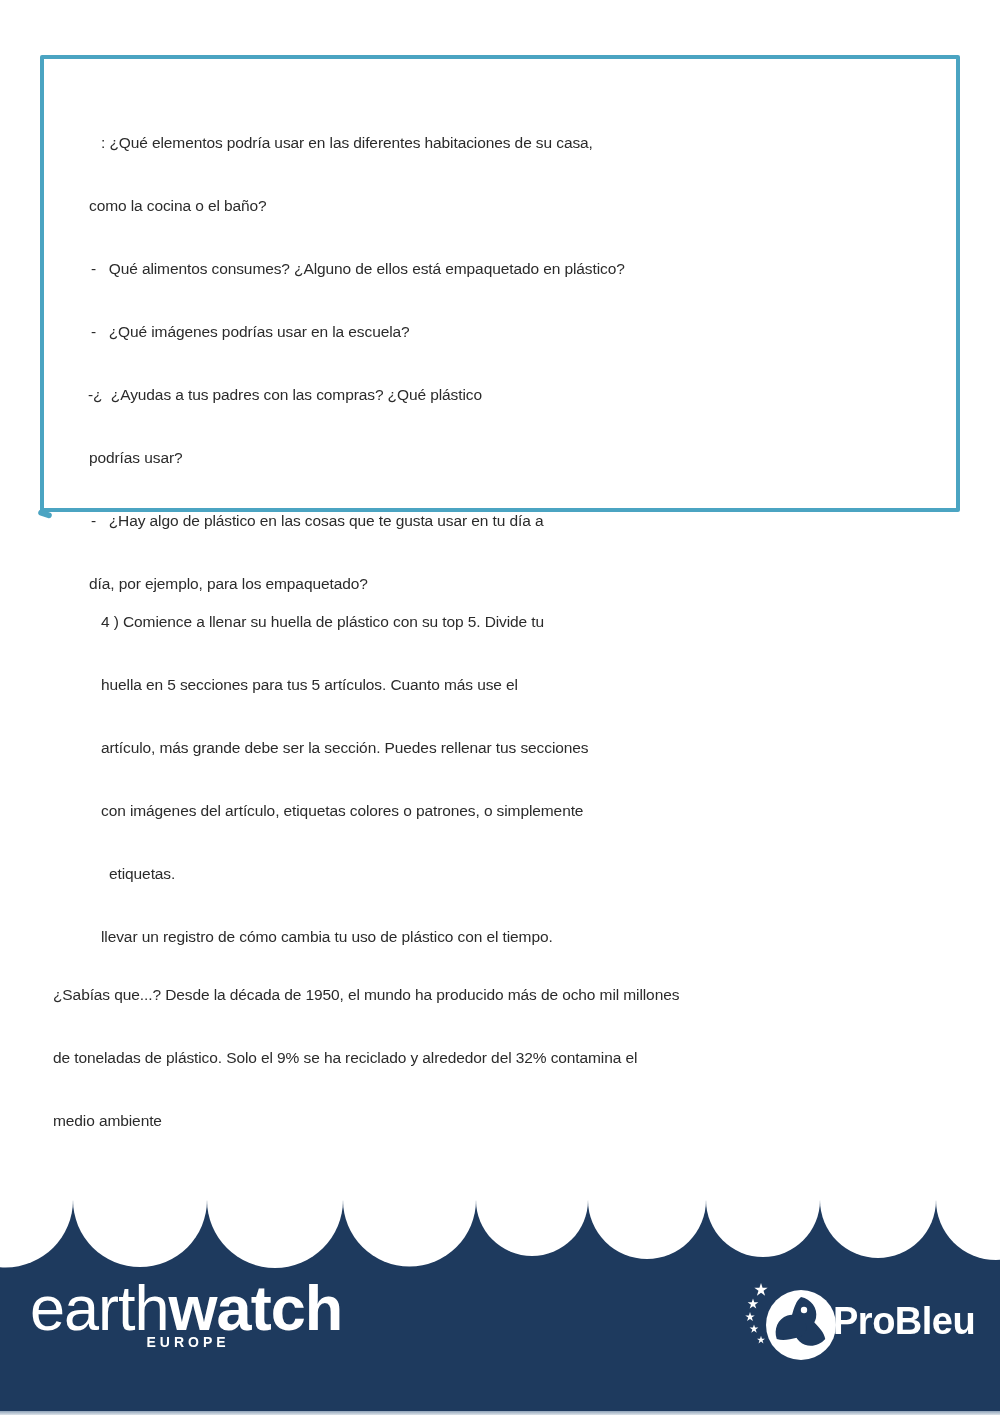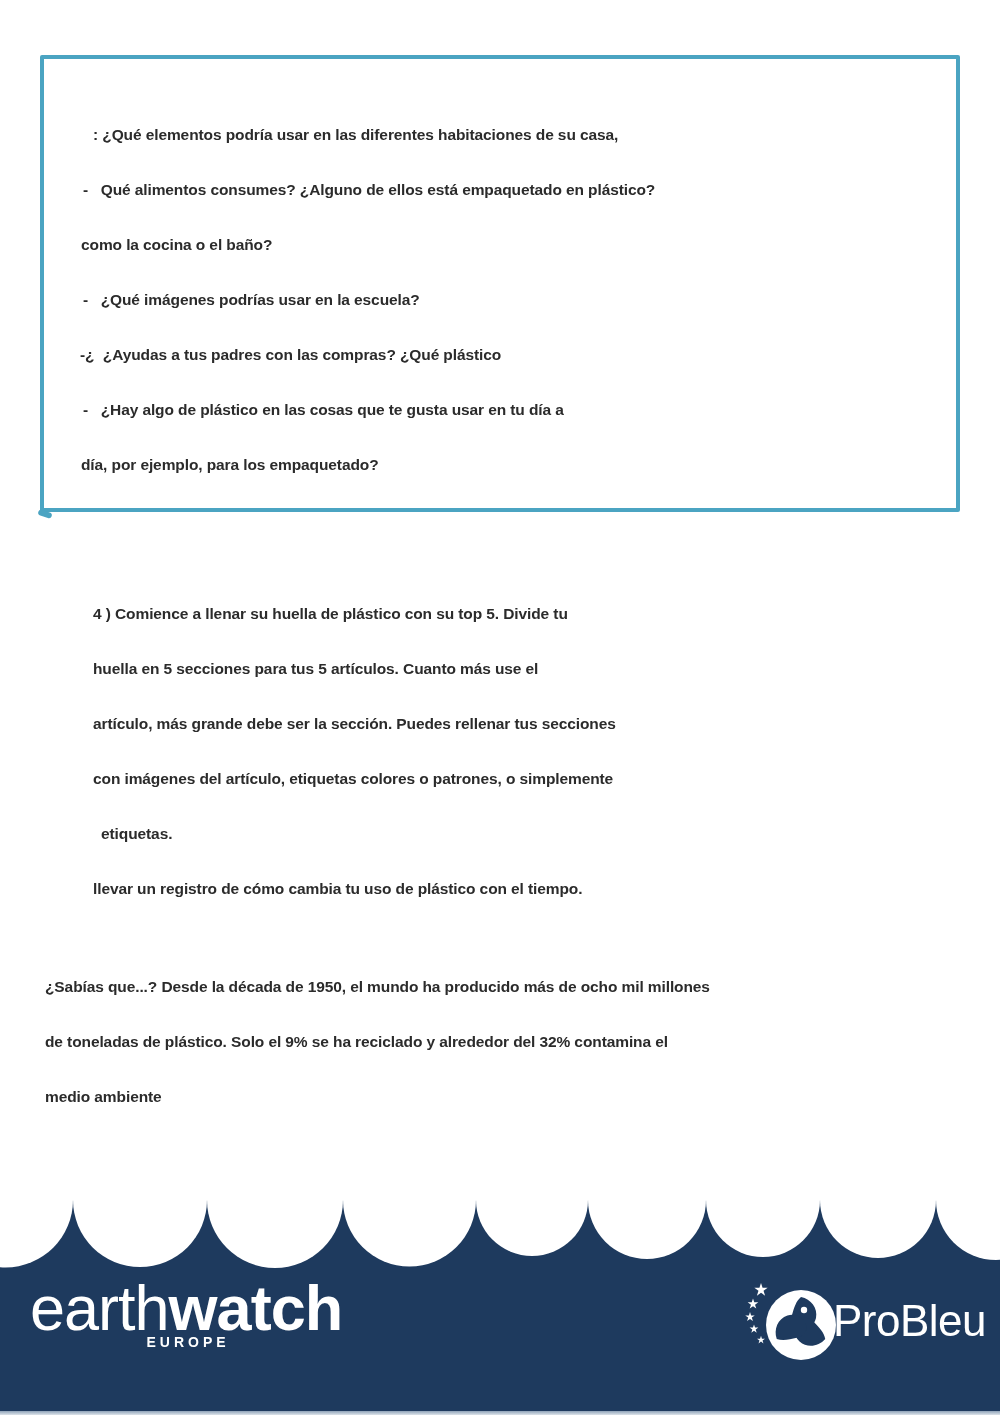--- a/index.html
+++ b/index.html
@@ -5,26 +5,25 @@
   html,body{margin:0;padding:0;background:#ffffff;}
   .page{
     position:relative;
     width:1000px;height:1415px;
     background:#ffffff;
     font-family:"Liberation Sans","DejaVu Sans",sans-serif;
     color:#2b2b2b;
     overflow:hidden;
   }
   .ln{
-    margin:8px;
+    margin:16px;
     font-size:15.5px;
     line-height:47px;
     letter-spacing:-0.1px;
     white-space:pre-wrap;
-    font-weight:bold;
   }
   
   .qbox{
     position:absolute;
     left:40px;top:55px;
     width:920px;height:457px;
     box-sizing:border-box;
     border:4px solid #4ba4c2;
     border-radius:2px;
     padding-top:44px;
@@ -63,35 +62,36 @@
   .ew-light{font-weight:400;}
   .ew-bold{font-weight:700;}
   .ew-sub{
     font-size:14px;font-weight:700;
     letter-spacing:4px;text-indent:4px;
     line-height:14px;margin-top:3px;
   }
   .pb-emblem{position:absolute;left:735px;top:78px;width:110px;height:110px;}
   .pb-label{
     position:absolute;left:833px;top:104px;
-    font-size:44px;font-weight:400;line-height:38px;
+    font-size:38px;font-weight:700;line-height:38px;
     color:#ffffff;letter-spacing:-0.5px;white-space:nowrap;
   }
 </style>
 </head>
 <body>
 
 <div class="page">
 
   <div class="qbox">
     <p class="ln i-a">: ¿Qué elementos podría usar en las diferentes habitaciones de su casa,</p>
+    <p class="ln i-b">como la cocina o el baño?</p>
     <p class="ln i-c">-   Qué alimentos consumes? ¿Alguno de ellos está empaquetado en plástico?</p>
-    <p class="ln i-b">como la cocina o el baño?</p>
     <p class="ln i-c">-   ¿Qué imágenes podrías usar en la escuela?</p>
     <p class="ln i-d">-¿  ¿Ayudas a tus padres con las compras? ¿Qué plástico</p>
+    <p class="ln i-b">podrías usar?</p>
     <p class="ln i-c">-   ¿Hay algo de plástico en las cosas que te gusta usar en tu día a</p>
     <p class="ln i-b">día, por ejemplo, para los empaquetado?</p>
   </div>
 
   <div class="instructions">
     <p class="ln">4 ) Comience a llenar su huella de plástico con su top 5. Divide tu</p>
     <p class="ln">huella en 5 secciones para tus 5 artículos. Cuanto más use el</p>
     <p class="ln">artículo, más grande debe ser la sección. Puedes rellenar tus secciones</p>
     <p class="ln">con imágenes del artículo, etiquetas colores o patrones, o simplemente</p>
     <p class="ln ind-sm">etiquetas.</p>

